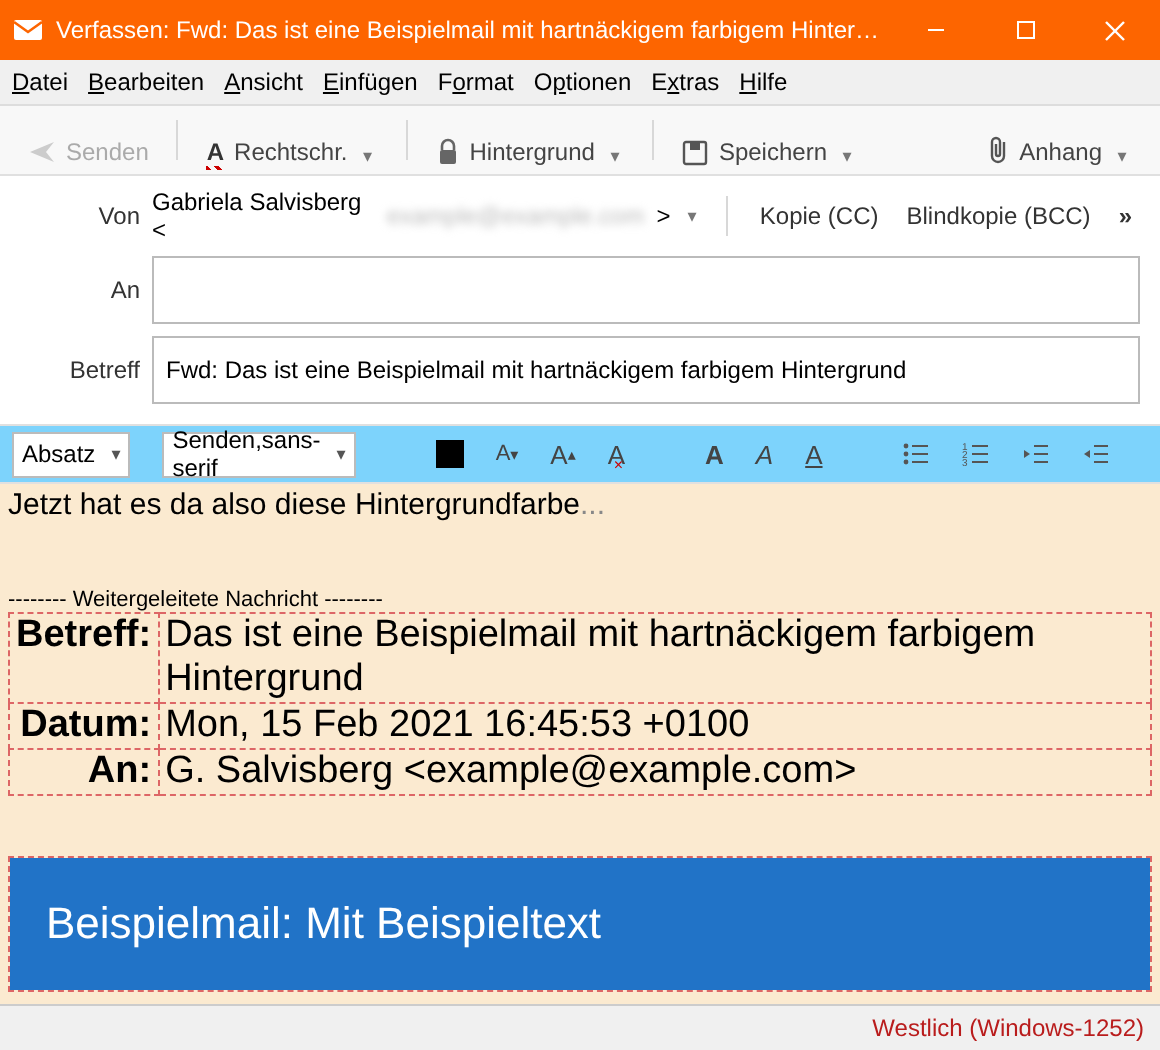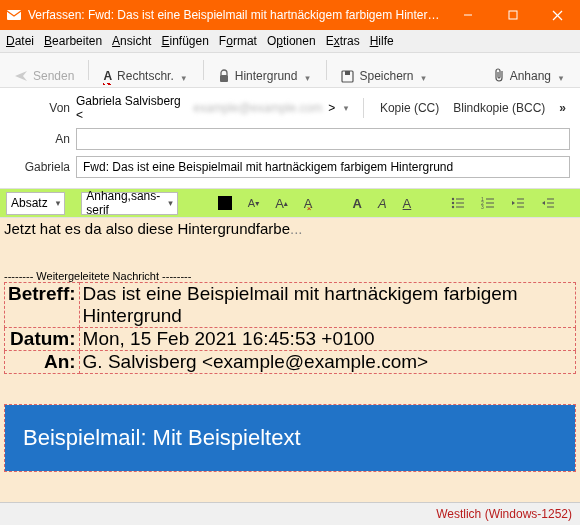--- a/index.html
+++ b/index.html
@@ -18,22 +18,22 @@
 .drop{width:10px;text-align:center;color:#777;font-size:9px}
 .toolbar .spacer{flex:1}
 .fields{padding:6px 10px 10px 10px;border-bottom:1px solid #e0e0e0}
 .frow{display:flex;align-items:center;margin-bottom:6px;gap:6px}
 .flabel{width:60px;text-align:right;font-size:12px;color:#333}
 .fval{flex:1}
 .frombox{display:flex;align-items:center;gap:6px}
 .frombox .addr{font-size:12px}
 .frombox .masked{color:#bbb;filter:blur(2px)}
 .cclink{font-size:12px;color:#333;padding:0 4px}
-.inp{width:100%;height:22px;border:1px solid #bbb;box-sizing:border-box;padding:2px 6px;font-size:12px;font-family:inherit}
-.fmtbar{height:28px;background:#bef264;display:flex;align-items:center;padding:0 6px;border-bottom:1px solid #e0e0e0;gap:16px}
+.inp{width:100%;height:34px;border:1px solid #bbb;box-sizing:border-box;padding:2px 6px;font-size:12px;font-family:inherit}
+.fmtbar{height:28px;background:#7dd3fc;display:flex;align-items:center;padding:0 6px;border-bottom:1px solid #e0e0e0;gap:16px}
 .sel{height:21px;font-size:12px;border:1px solid #bbb;background:#fff;padding:0 4px;display:flex;align-items:center;gap:4px}
 .sel .caret{font-size:9px;color:#555}
 .fmtsep{width:1px;height:18px;background:#d8d8d8;margin:0 4px}
 .fb{width:20px;height:20px;display:flex;align-items:center;justify-content:center;font-size:13px;color:#444}
 .swatch{width:14px;height:14px;background:#000}
 .body{flex:1;overflow:auto;background:#fbead0;padding:0}
 .bodytext{font-family:Arial,sans-serif;font-size:15px;color:#000;padding:2px 4px}
 .cursor{color:#888}
 .fwdhdr{margin-top:31px;font-family:Arial,sans-serif;font-size:11px;padding:0 4px}
 .fwdtable{font-family:Liberation Sans, sans-serif;font-size:19px;margin:0 4px;border-collapse:collapse}
@@ -139,33 +139,33 @@
       <div class="sep"></div>
       <span class="cclink">Kopie (CC)</span>
       <span class="cclink">Blindkopie (BCC)</span>
       <span class="cclink" style="font-weight:bold">»</span>
     </div>
     <div class="frow">
       <div class="flabel">An</div>
       <div class="fval"><input class="inp" value="" style=""></div>
     </div>
     <div class="frow" style="margin-bottom:0">
-      <div class="flabel">Gabriela</div>
+      <div class="flabel">Betreff</div>
       <div class="fval"><input class="inp" value="Fwd: Das ist eine Beispielmail mit hartnäckigem farbigem Hintergrund" style=""></div>
     </div>
   </div>
 
   <div class="fmtbar">
     <div class="sel" style="width:90px">
       <span>Absatz</span>
       <span style="flex:1"></span>
         <span class="caret">▾</span>
     </div>
     <div class="sel" style="width:168px">
-      <span>Anhang,sans-serif</span>
+      <span>Senden,sans-serif</span>
       <span style="flex:1"></span>
         <span class="caret">▾</span>
     </div>
     <div class="fmtsep"></div>
     <div class="fb">
         <div class="swatch"></div>
       </div>
     <div class="fb" style="font-size:11px">A<span style="font-size:8px">▾</span></div>
     <div class="fb">A<span style="font-size:8px">▴</span></div>
     <div class="fb" style="position:relative">A<span style="position:absolute;right:1px;bottom:0;font-size:8px;color:#c00">×</span></div>

